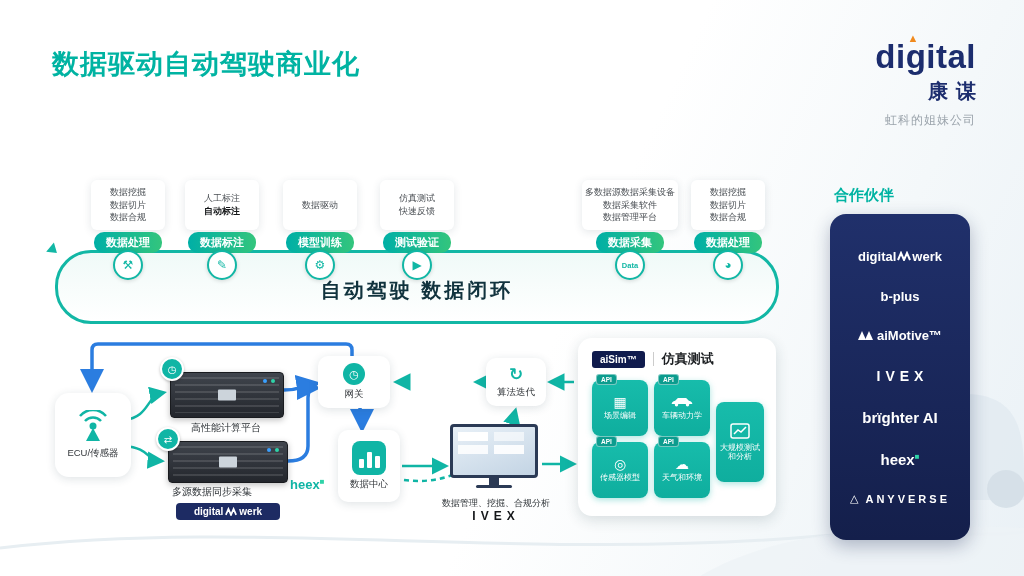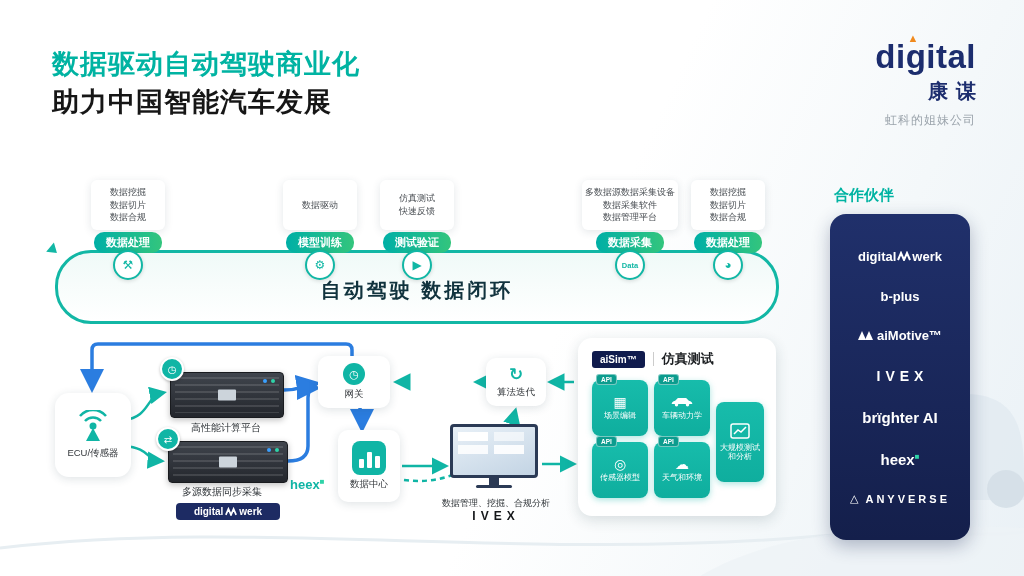--- a/index.html
+++ b/index.html
@@ -76,21 +76,21 @@
   .rack-screen{position:absolute;left:50%;top:50%;transform:translate(-50%,-50%);width:18px;height:11px;background:#ccd4db;border-radius:1px;}
   .rack-dot{position:absolute;right:8px;top:6px;width:4px;height:4px;border-radius:50%;background:#2fd3a8;box-shadow:-8px 0 0 #3aa0ff;}
   .rack1{left:170px;top:372px;width:112px;height:44px;}
   .rack2{left:168px;top:441px;width:118px;height:40px;}
   .badge{position:absolute;width:20px;height:20px;border-radius:50%;background:#10b5a5;color:#fff;display:flex;
     align-items:center;justify-content:center;font-size:10px;border:2px solid #fff;box-shadow:0 1px 3px rgba(0,0,0,.25);z-index:3;}
   .badge1{left:160px;top:357px;}
   .badge2{left:156px;top:427px;}
   .caption{position:absolute;font-size:10px;color:#2f3438;text-align:center;z-index:2;}
   .caption1{left:160px;top:421px;width:132px;}
-  .caption2{left:154px;top:485px;width:136px;}
+  .caption2{left:144px;top:485px;width:136px;}
   .dw-pill{position:absolute;left:176px;top:503px;width:104px;height:17px;background:#1d2b63;border-radius:4px;color:#fff;
     display:flex;align-items:center;justify-content:center;font-size:10px;font-weight:bold;gap:2px;z-index:2;}
   .heex-logo{position:absolute;left:290px;top:477px;font-size:13px;font-weight:bold;color:#10b5a5;z-index:2;}
 
   .monitor{position:absolute;left:450px;top:424px;width:88px;z-index:2;}
   .m-screen{width:88px;height:54px;background:linear-gradient(160deg,#e8f0f7,#c3d4e4);border:3px solid #2b3a55;border-radius:4px;
     position:relative;box-sizing:border-box;overflow:hidden;}
   .m-screen::before{content:"";position:absolute;left:5px;top:5px;width:30px;height:9px;background:#ffffff;
     box-shadow:0 13px 0 rgba(255,255,255,.85),36px 0 0 rgba(255,255,255,.6),36px 13px 0 rgba(255,255,255,.9);}
   .m-stand{width:10px;height:7px;background:#2b3a55;margin:0 auto;}
@@ -124,21 +124,20 @@
 
   <svg class="bg" width="1024" height="576">
     <path d="M0,548 C260,518 520,562 820,536 C900,530 980,538 1024,532" stroke="#e7eef2" stroke-width="3" fill="none"></path>
     <path d="M700,576 C760,540 860,520 1024,528 L1024,576 Z" fill="#edf2f6" opacity="0.8"></path>
     <path d="M830,470 C848,420 900,396 955,394 C1005,392 1024,412 1024,470 L1024,500 L830,500 Z" fill="#e0e9f0" opacity="0.75"></path>
     <circle cx="880" cy="489" r="19" fill="#d3dee6" opacity="0.85"></circle>
     <circle cx="1006" cy="489" r="19" fill="#d3dee6" opacity="0.85"></circle>
   </svg>
 
   <div class="title1">数据驱动自动驾驶商业化</div>
-  <div class="title2">助力中国智能汽车发展</div>
   <div class="brand">
     <div class="brand-logo">
       <span>digital</span>
       <span class="brand-mark">▲</span>
     </div>
     <div class="brand-cn">康谋</div>
     <div class="brand-tag">虹科的姐妹公司</div>
   </div>
 
   <div class="loop">
@@ -151,20 +150,30 @@
       <div class="stage-line">数据挖掘</div>
       <div class="stage-line">数据切片</div>
       <div class="stage-line">数据合规</div>
     </div>
     <div class="stage-pill">数据处理</div>
     <div class="stage-dot">
         <span>⚒</span>
       </div>
   </div>
 
+  <div class="stage" style="left:185px;width:74px">
+    <div class="stage-box">
+      <div class="stage-line">人工标注</div>
+      <div class="stage-line strong">自动标注</div>
+    </div>
+    <div class="stage-pill">数据标注</div>
+    <div class="stage-dot">
+        <span>✎</span>
+      </div>
+  </div>
 
   <div class="stage" style="left:283px;width:74px">
     <div class="stage-box">
       <div class="stage-line">数据驱动</div>
     </div>
     <div class="stage-pill">模型训练</div>
     <div class="stage-dot">
         <span>⚙</span>
       </div>
   </div>

